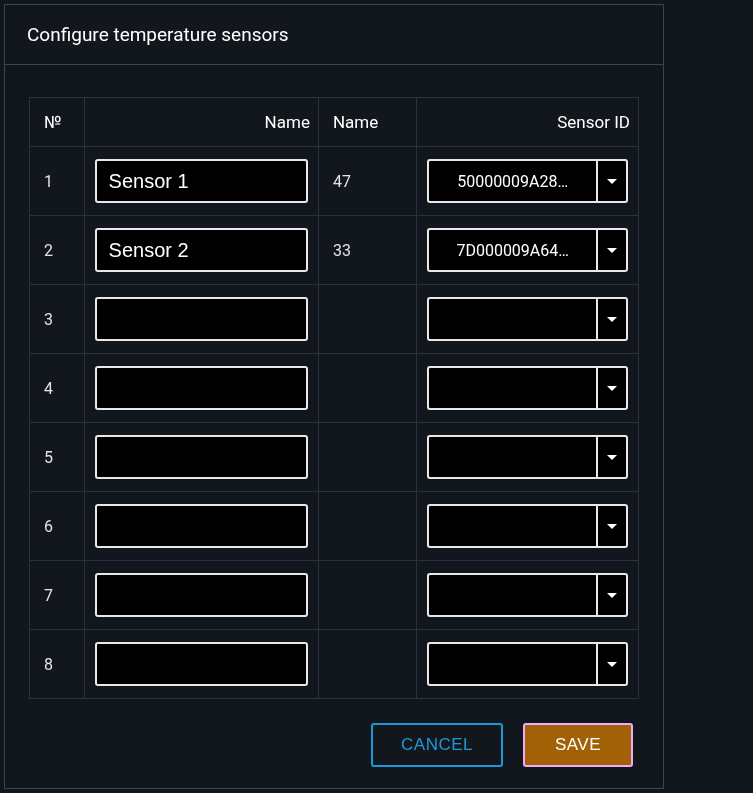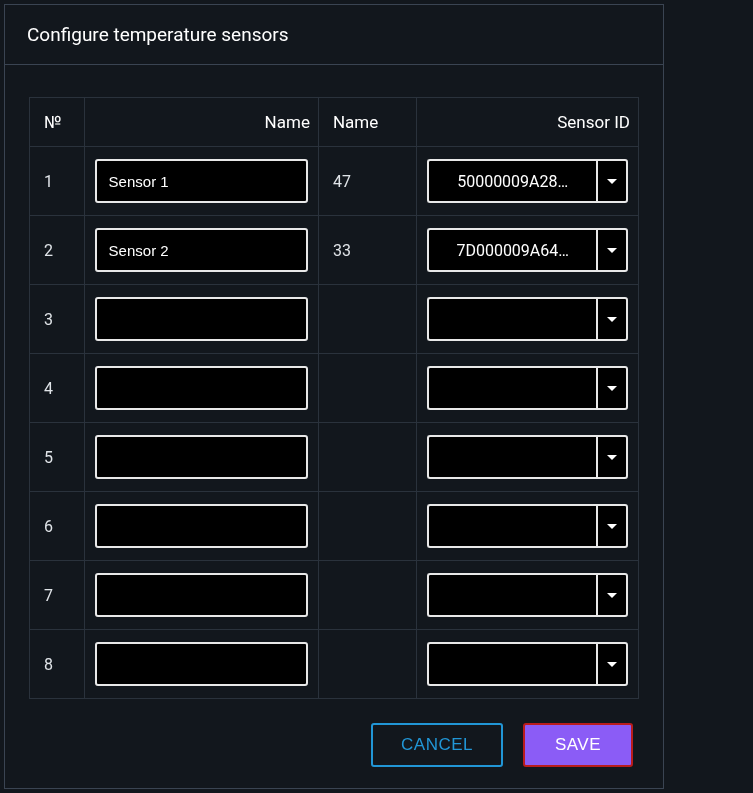--- a/index.html
+++ b/index.html
@@ -58,21 +58,21 @@
   .col-name { width: 300px; }
   .col-value { width: 110px; text-align: left; padding-left: 14px;}
   .col-sensor { width: 220px; }
   .text-input {
     width: 100%;
     height: 44px;
     background: #000;
     border: 2px solid #e8e8e8;
     border-radius: 3px;
     color: #fff;
-    font-size: 15px;
+    font-size: 20px;
     padding: 0 12px;
     outline: none;
   }
   .combo {
     display: flex;
     width: 100%;
     height: 44px;
   }
   .combo-value {
     flex: 1;
@@ -124,22 +124,22 @@
     align-items: center;
     justify-content: center;
     letter-spacing: 0.5px;
   }
   .btn-cancel {
     background: transparent;
     border: 2px solid #2196d6;
     color: #2196d6;
   }
   .btn-save {
-    background: #8b5cf6;
-    border: 2px solid #b91c1c;
+    background: #a16207;
+    border: 2px solid #f0abfc;
     color: #fff;
     min-width: 110px;
   }
 </style>
 </head>
 <body>
 
 <div class="dialog">
   <div class="dialog-header">
     <div class="dialog-title">Configure temperature sensors</div>

